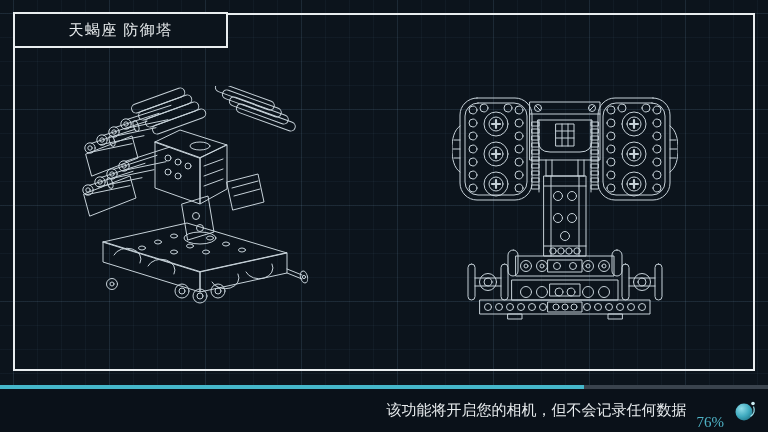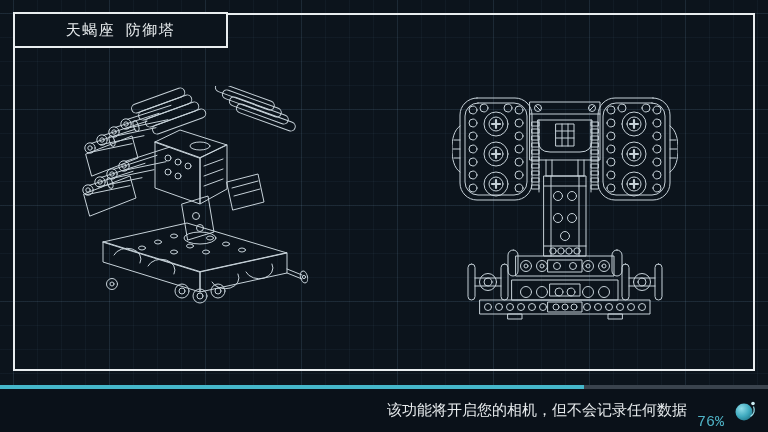--- a/index.html
+++ b/index.html
@@ -1,19 +1,19 @@
 <!DOCTYPE html>
 <html style="--background: #0C141C; --footer-background: #0A1119; --frame: #E9EDEF; --line: #C6D1D8; --accent: #45B7CA; --track: #3A434D; --percent-text: #4FB3C6;"><head>
 <meta charset="utf-8">
 <style>
   html,body{margin:0;padding:0;background:#000;}
   .screen{
     position:relative;width:768px;height:432px;overflow:hidden;
     background:var(--background,#0C141C);
-    font-family:Liberation Mono, monospace;
+    font-family:Liberation Serif, serif;
   }
   .stage{
     position:absolute;left:0;top:0;width:768px;height:385px;
     background-image:
       linear-gradient(rgba(130,170,200,0.10) 1px, transparent 1px),
       linear-gradient(90deg, rgba(130,170,200,0.10) 1px, transparent 1px),
       linear-gradient(rgba(130,170,200,0.05) 1px, transparent 1px),
       linear-gradient(90deg, rgba(130,170,200,0.05) 1px, transparent 1px);
     background-size:96px 96px,96px 96px,24px 24px,24px 24px;
     background-position:4px 13px,13px 4px,4px 13px,13px 4px;

